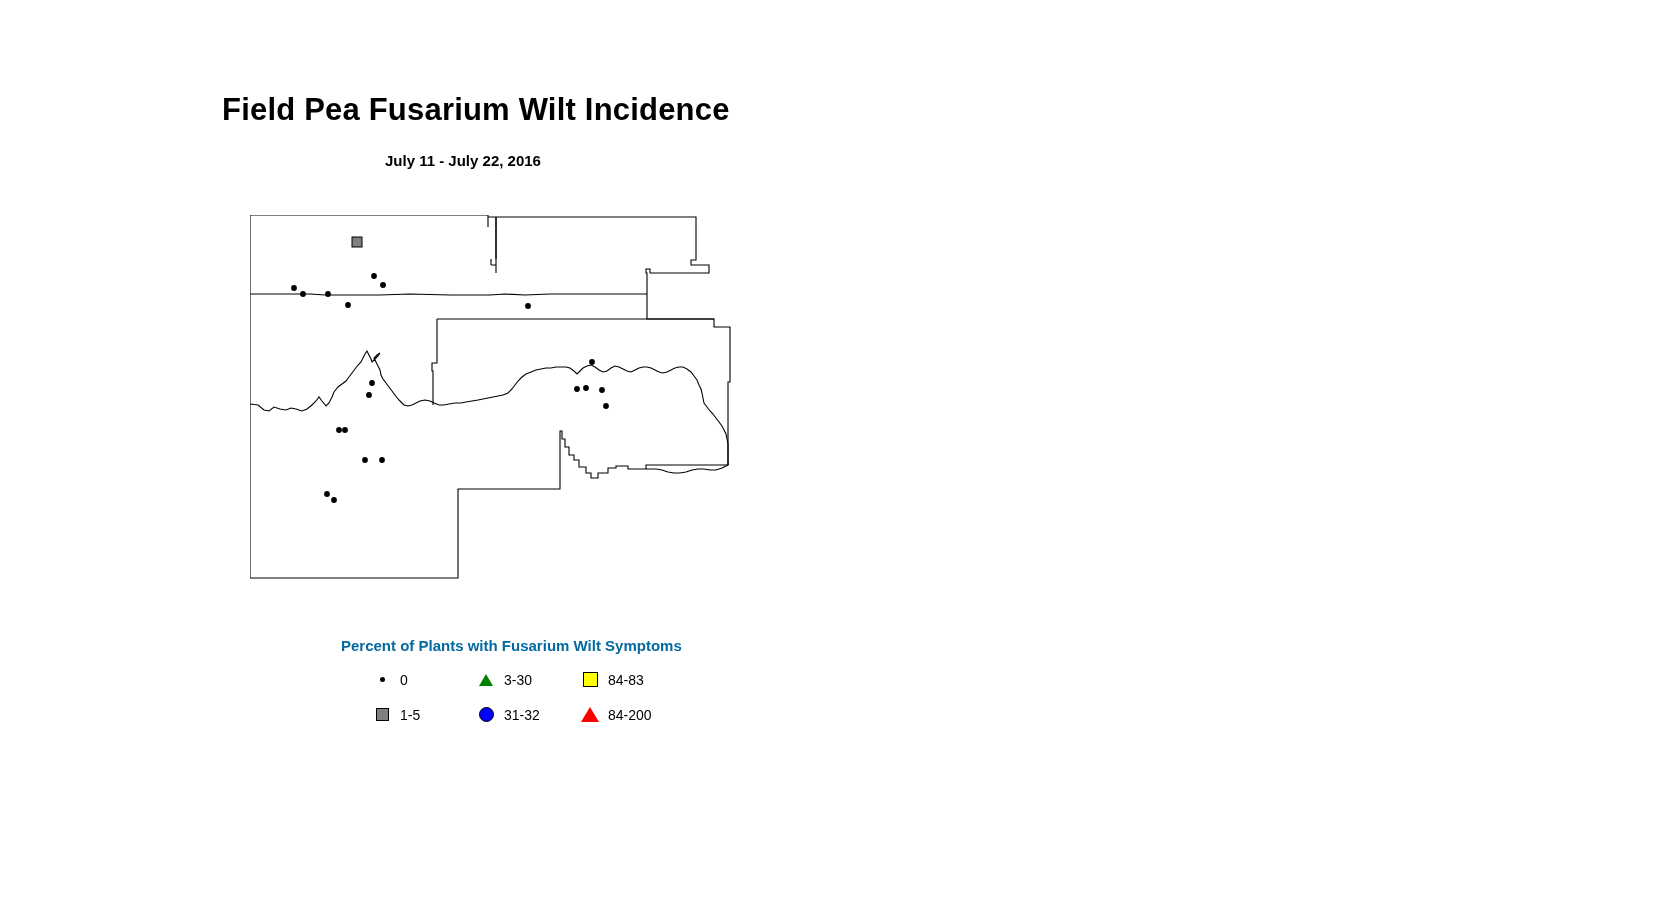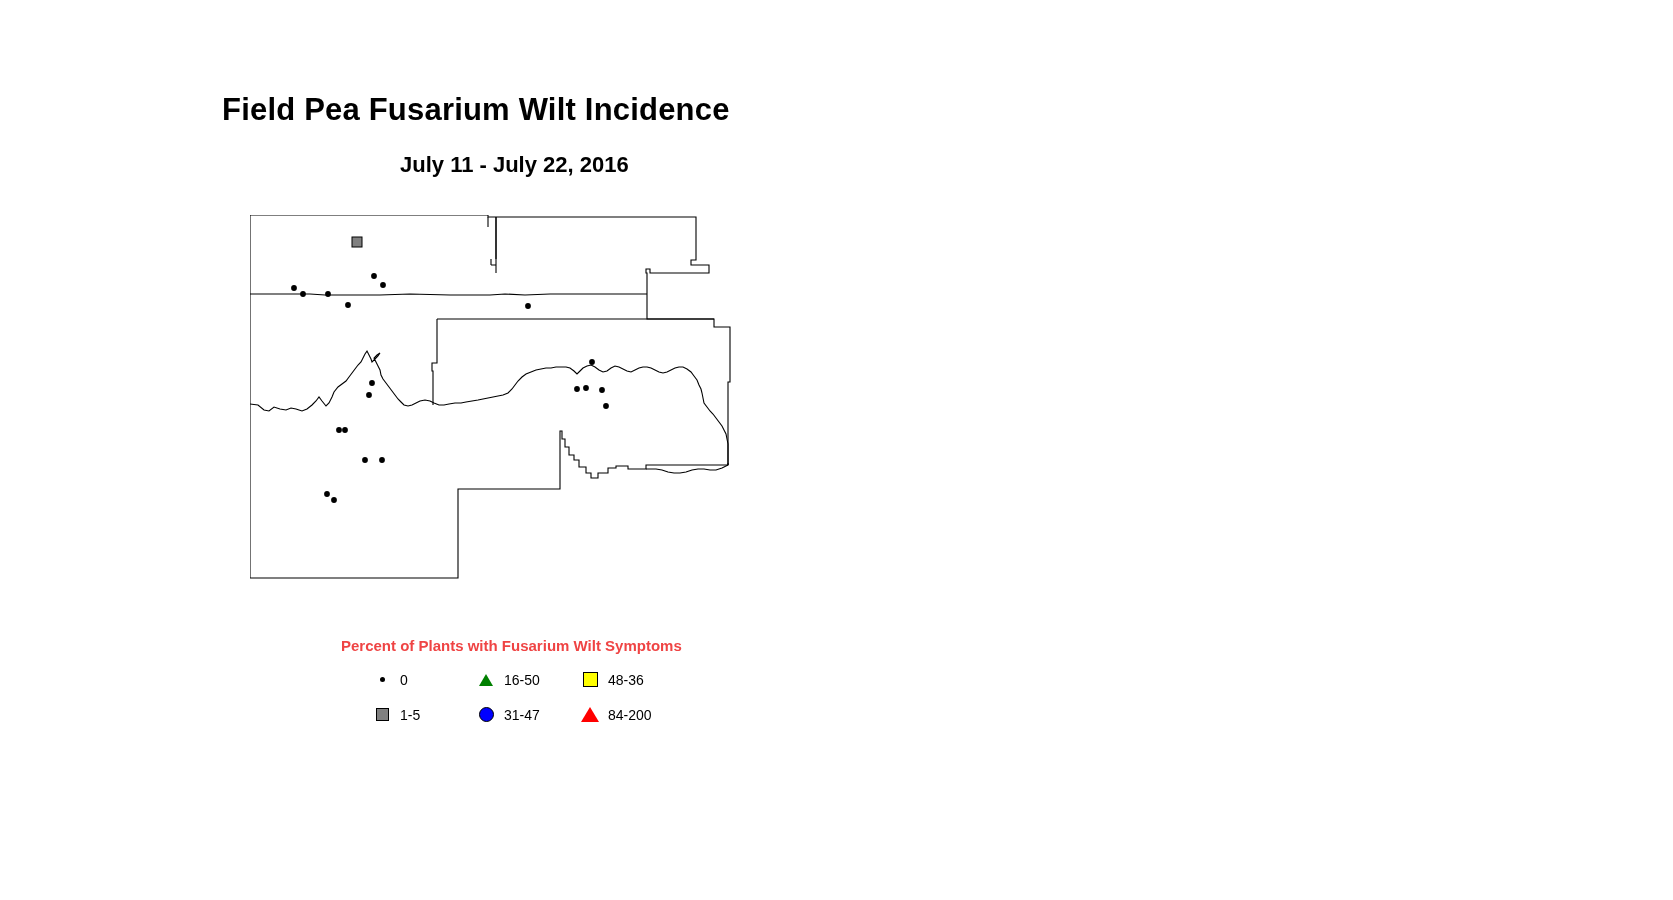--- a/index.html
+++ b/index.html
@@ -26,23 +26,23 @@
     left: 222px;
     top: 92px;
     font-size: 31px;
     font-weight: bold;
     color: #000000;
     letter-spacing: 0.2px;
     white-space: nowrap;
   }
   #subtitle {
     position: absolute;
-    left: 400px;
+    left: 385px;
     top: 152px;
-    font-size: 22px;
+    font-size: 15px;
     font-weight: bold;
     color: #000000;
     white-space: nowrap;
   }
   #map-wrap {
     position: absolute;
     left: 250px;
     top: 215px;
     width: 530px;
     height: 380px;
@@ -51,21 +51,21 @@
     display: block;
     width: 530px;
     height: 380px;
   }
   #legend-title {
     position: absolute;
     left: 341px;
     top: 637px;
     font-size: 15px;
     font-weight: bold;
-    color: #ef4444;
+    color: #0369a1;
     white-space: nowrap;
   }
   #legend {
     position: absolute;
     left: 370px;
     top: 662px;
     width: 320px;
   }
   .legend-row {
     display: flex;
@@ -280,41 +280,41 @@
       <div class="legend-item">
         <span class="legend-sym">
             <span class="sym-dot"></span>
           </span>
         <span class="legend-label">0</span>
       </div>
       <div class="legend-item">
         <span class="legend-sym">
             <span class="sym-tri sym-tri-green"></span>
           </span>
-        <span class="legend-label">16-50</span>
+        <span class="legend-label">3-30</span>
       </div>
       <div class="legend-item">
         <span class="legend-sym">
             <span class="sym-square-yellow"></span>
           </span>
-        <span class="legend-label">48-36</span>
+        <span class="legend-label">84-83</span>
       </div>
     </div>
     <div class="legend-row">
       <div class="legend-item">
         <span class="legend-sym">
             <span class="sym-square"></span>
           </span>
         <span class="legend-label">1-5</span>
       </div>
       <div class="legend-item">
         <span class="legend-sym">
             <span class="sym-circle"></span>
           </span>
-        <span class="legend-label">31-47</span>
+        <span class="legend-label">31-32</span>
       </div>
       <div class="legend-item">
         <span class="legend-sym">
             <span class="sym-tri sym-tri-red"></span>
           </span>
         <span class="legend-label">84-200</span>
       </div>
     </div>
   </div>
 

